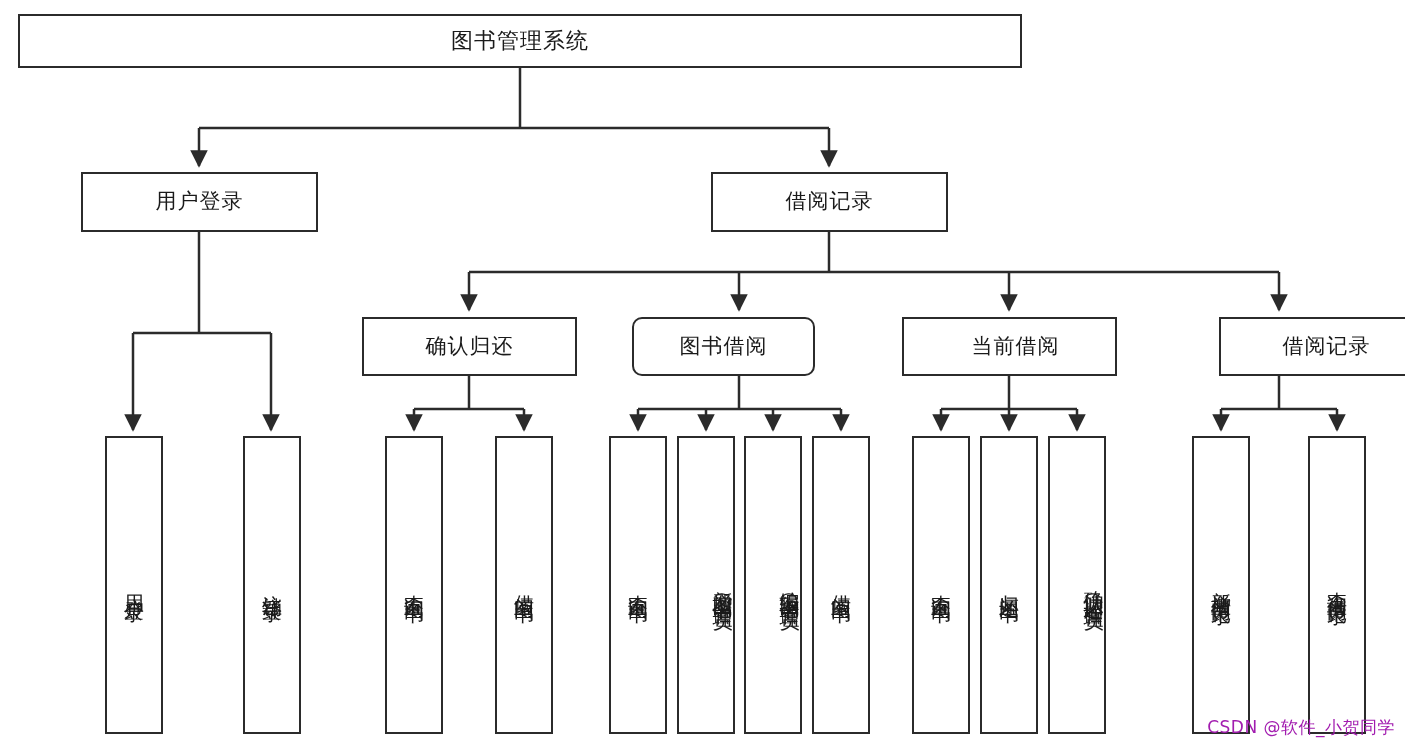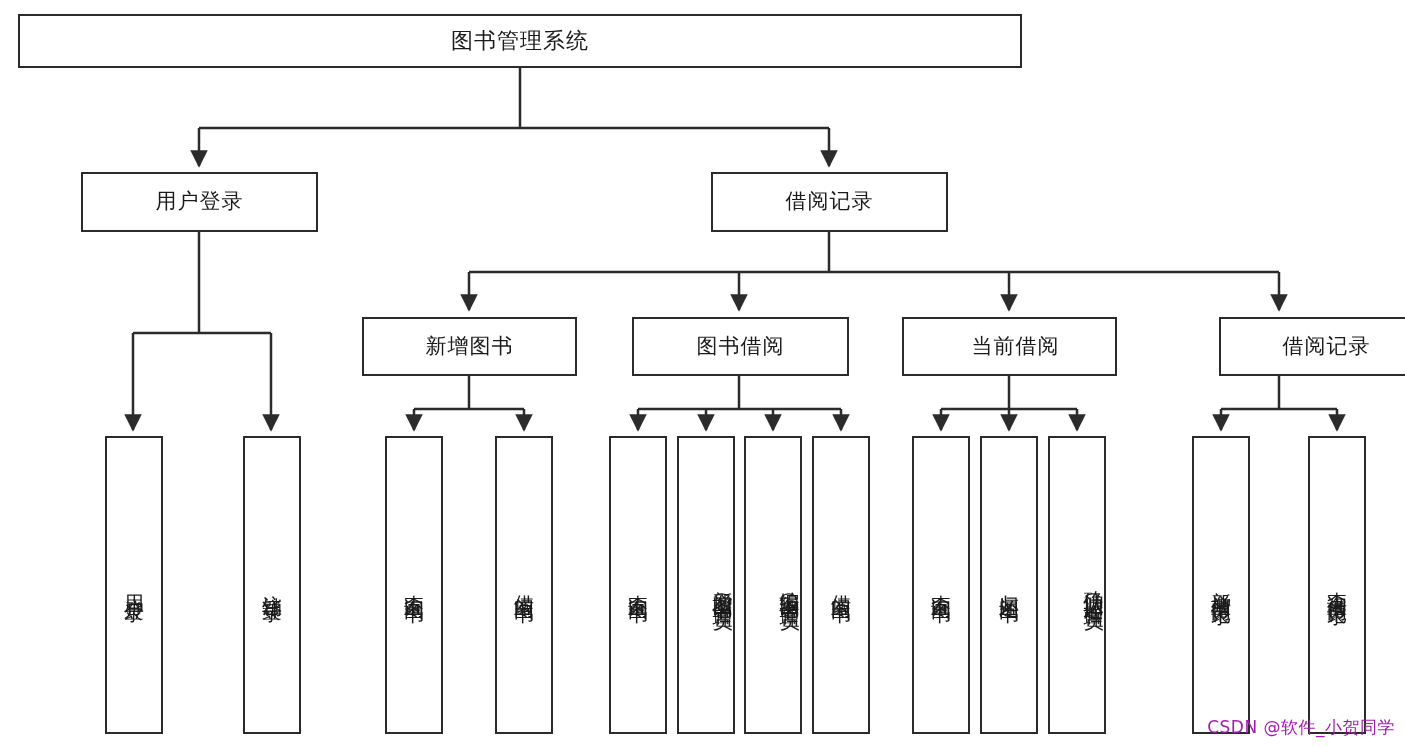--- a/index.html
+++ b/index.html
@@ -138,23 +138,23 @@
   </div>
 
   <div class="node node-h" style="left:81px; top:172px; width:237px; height:60px;">
     <span>用户登录</span>
   </div>
   <div class="node node-h" style="left:711px; top:172px; width:237px; height:60px;">
     <span>借阅记录</span>
   </div>
 
   <div class="node node-h" style="left:362px; top:317px; width:215px; height:59px;">
-    <span>新增图书</span>
-  </div>
-  <div class="node node-h" style="left:632px; top:317px; width:217px; height:59px;">
+    <span>确认归还</span>
+  </div>
+  <div class="node node-h" style="left:632px; top:317px; width:183px; height:59px;border-radius:10px;">
     <span>图书借阅</span>
   </div>
   <div class="node node-h" style="left:902px; top:317px; width:215px; height:59px;padding-left:12px;">
     <span>当前借阅</span>
   </div>
   <div class="node node-h" style="left:1171px; top:317px; width:215px; height:59px;margin-left:48px;">
     <span>借阅记录</span>
   </div>
 
   <div class="node node-v centered" style="left:105px; top:436px; width:58px; height:298px;">

